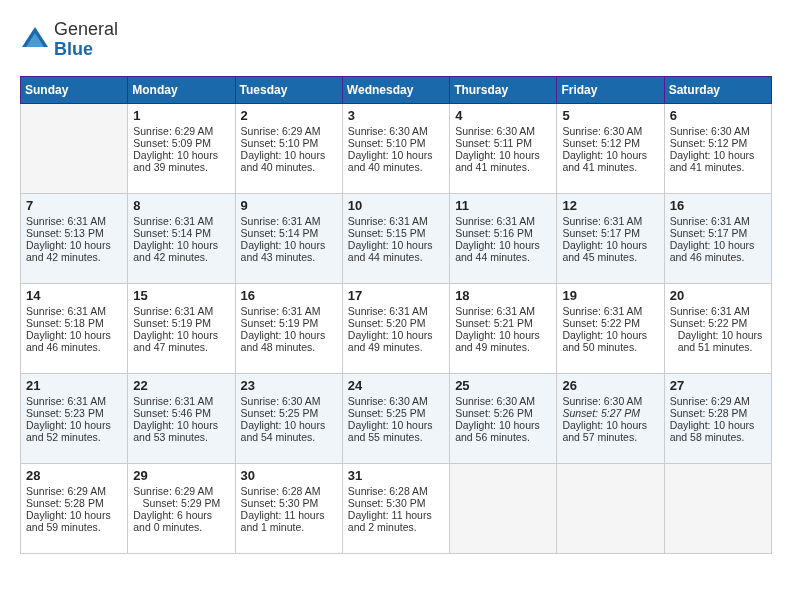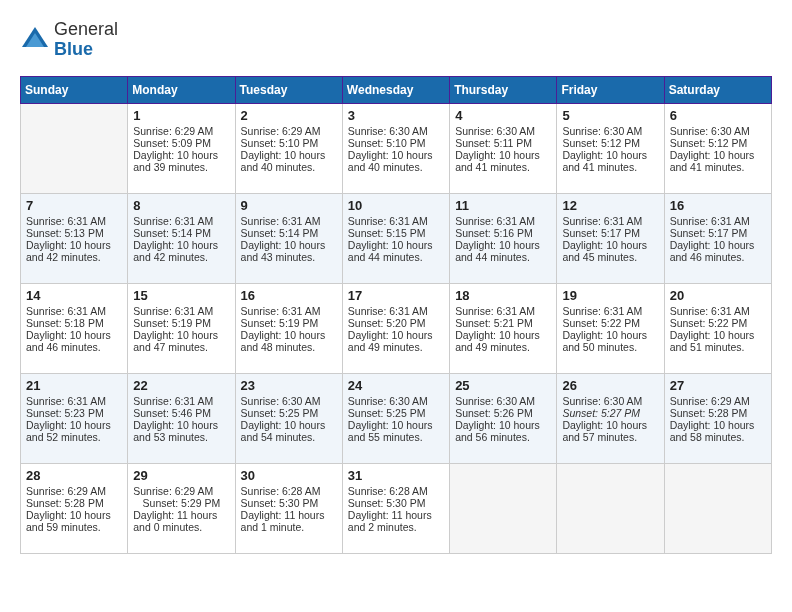--- a/index.html
+++ b/index.html
@@ -239,21 +239,21 @@
         <td>
           <span class="day-number">19</span>
           <span style="display: block;">Sunrise: 6:31 AM</span>
           <span style="display: block;">Sunset: 5:22 PM</span>
           <span style="display: block;">Daylight: 10 hours and 50 minutes.</span>
         </td>
         <td>
           <span class="day-number">20</span>
           <span style="display: block;">Sunrise: 6:31 AM</span>
           <span style="display: block;">Sunset: 5:22 PM</span>
-          <span style="display: block;">Daylight: 10 hours and 51 minutes.</span>
+          <span style="display: block; margin-left: 8px;">Daylight: 10 hours and 51 minutes.</span>
         </td>
       </tr>
       <tr>
         <td>
           <span class="day-number">21</span>
           <span style="display: block;">Sunrise: 6:31 AM</span>
           <span style="display: block;">Sunset: 5:23 PM</span>
           <span style="display: block;">Daylight: 10 hours and 52 minutes.</span>
         </td>
         <td>
@@ -297,21 +297,21 @@
         <td>
           <span class="day-number">28</span>
           <span style="display: block;">Sunrise: 6:29 AM</span>
           <span style="display: block;">Sunset: 5:28 PM</span>
           <span style="display: block;">Daylight: 10 hours and 59 minutes.</span>
         </td>
         <td>
           <span class="day-number">29</span>
           <span style="display: block;">Sunrise: 6:29 AM</span>
           <span style="display: block; text-align: center;">Sunset: 5:29 PM</span>
-          <span style="display: block;">Daylight: 11 hours and 0 minutes.</span>
+          <span style="display: block;">Daylight: 6 hours and 0 minutes.</span>
         </td>
         <td>
           <span class="day-number">30</span>
           <span style="display: block;">Sunrise: 6:28 AM</span>
           <span style="display: block;">Sunset: 5:30 PM</span>
           <span style="display: block;">Daylight: 11 hours and 1 minute.</span>
         </td>
         <td>
           <span class="day-number">31</span>
           <span style="display: block;">Sunrise: 6:28 AM</span>

